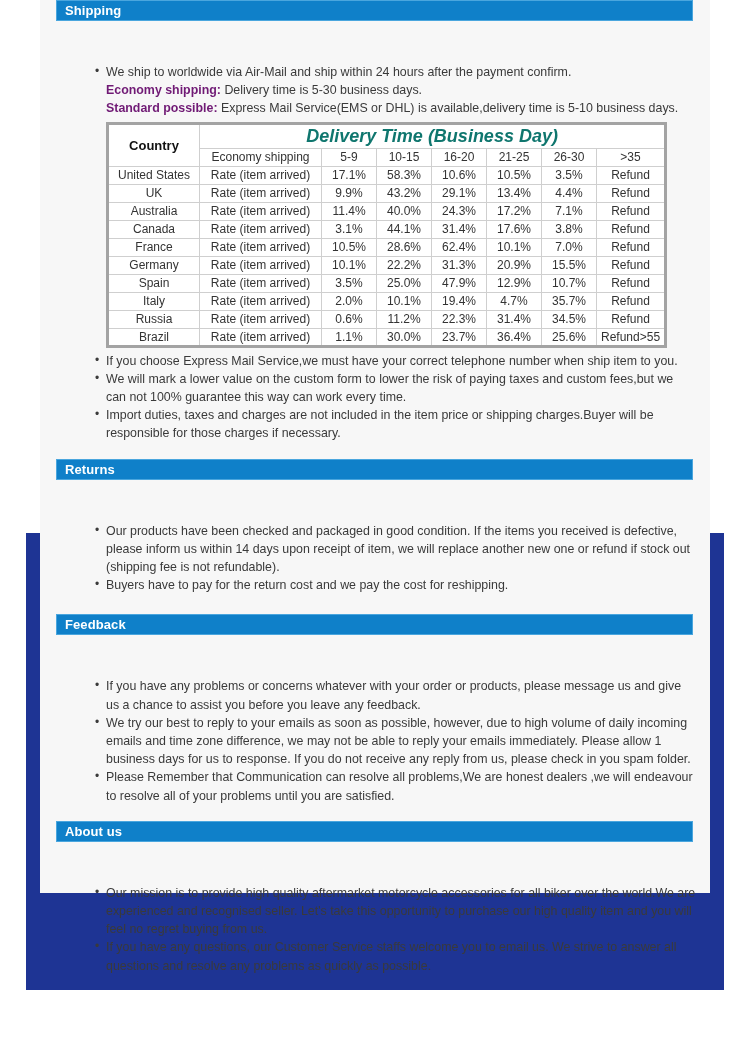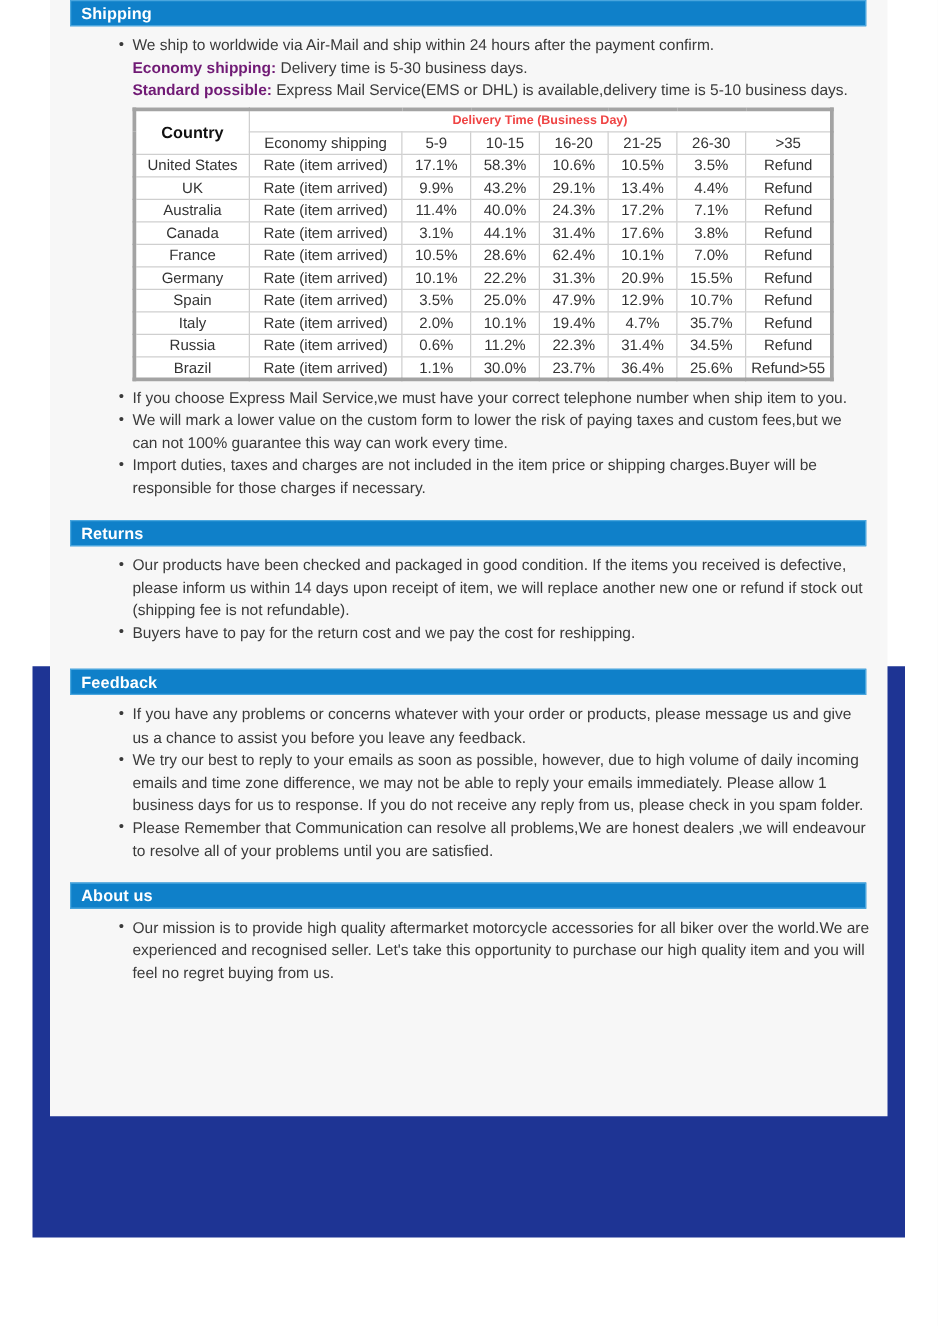--- a/index.html
+++ b/index.html
@@ -47,20 +47,21 @@
   }
   .section-bar .title {
     color: #ffffff;
     font-size: 13px;
     font-weight: bold;
     letter-spacing: 0.1px;
     line-height: 1;
   }
   .body-block {
     padding: 6px 14px 2px 14px;
+    margin-top: 36px;
   }
   ul.bullets {
     margin: 0;
     padding-left: 52px;
     list-style: none;
   }
   ul.bullets > li {
     position: relative;
     font-size: 12.4px;
     color: #3a3a3a;
@@ -100,22 +101,23 @@
     white-space: nowrap;
   }
   table.delivery th.country-head {
     font-weight: bold;
     font-size: 13px;
     color: #111111;
     width: 92px;
   }
   table.delivery th.dt-head {
     font-weight: bold;
-    font-size: 10px;
-    color: #ef4444;
+    font-size: 18px;
+    color: #0f766e;
+    font-style: italic;
   }
   table.delivery th.eco-head { width: 122px; }
   table.delivery th.num-head { width: 55px; }
   table.delivery th.gt-head  { width: 65px; }
   table.delivery td.country { width: 92px; }
   table.delivery td.rate { width: 122px; }
   table.delivery td.val { width: 55px; }
   table.delivery td.refund { width: 65px; }
   .gap-after-returns { height: 18px; }
   .sec-spacer { height: 14px; }
@@ -303,18 +305,19 @@
 
     <div class="sec-spacer"></div>
 
     <div class="section">
       <div class="section-bar">
         <span class="title">About us</span>
       </div>
       <div class="body-block">
         <ul class="bullets">
           <li>Our mission is to provide high quality aftermarket motorcycle accessories for all biker over the world.We are experienced and recognised seller. Let's take this opportunity to purchase our high quality item and you will feel no regret buying from us.</li>
+          <li>If you have any questions, our Customer Service staffs welcome you to email us. We strive to answer all questions and resolve any problems as quickly as possible.</li>
         </ul>
       </div>
     </div>
 
   </div>
 </div>
 
 </body></html>

